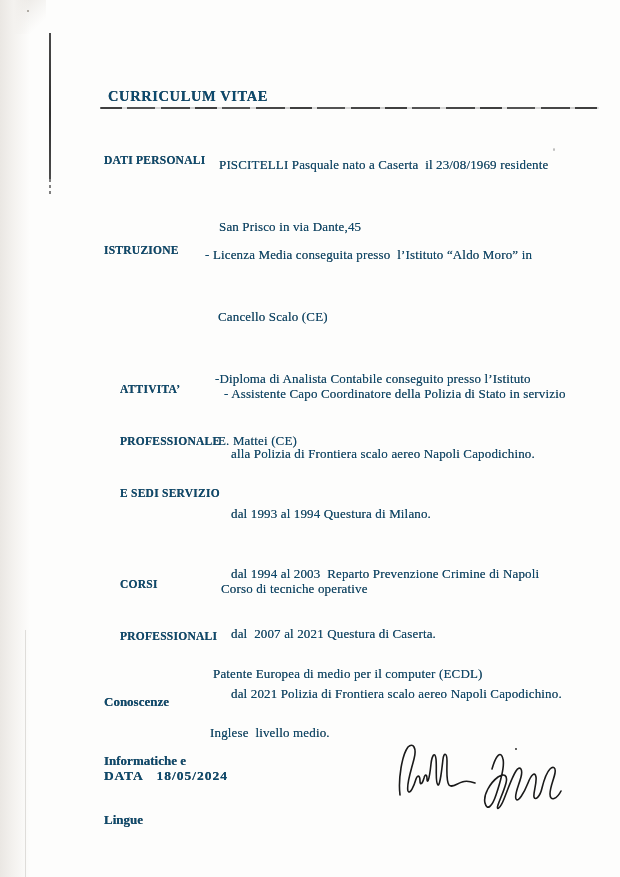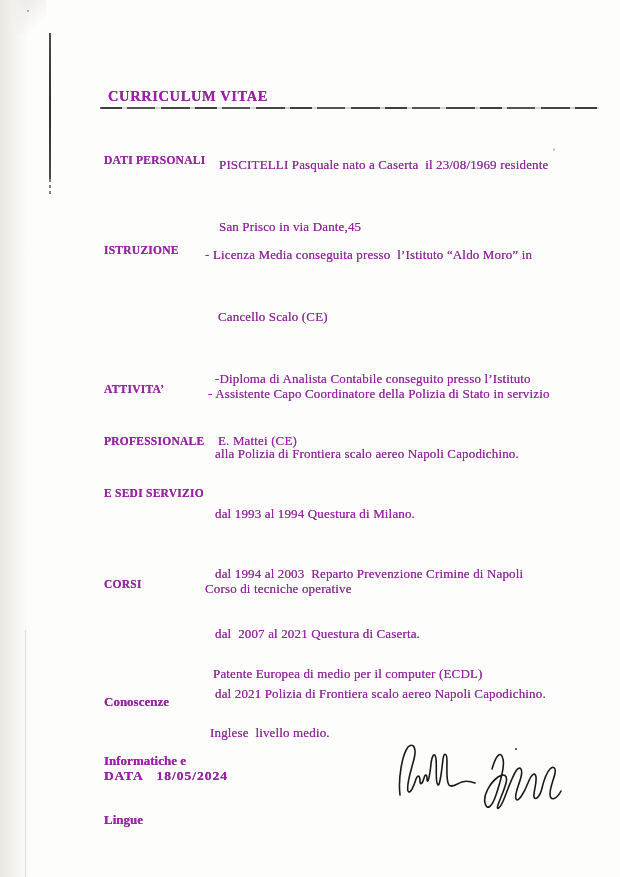--- a/index.html
+++ b/index.html
@@ -2,21 +2,21 @@
 <html><head>
 <meta charset="utf-8">
 <style>
   html,body{margin:0;padding:0;background:#ffffff;}
   .page{
     position:relative;
     width:620px;height:877px;
     background:#fdfdfc;
     overflow:hidden;
     font-family:"Liberation Serif", serif;
-    color:#a21caf;
+    color:#0c4a6e;
   }
   
   .scan-left-band{
     position:absolute;left:0;top:0;width:30px;height:877px;
     background:linear-gradient(90deg,#eae7e3 0%,#f4f2ef 45%,rgba(255,255,255,0) 100%);
   }
   .scan-corner{
     position:absolute;left:0;top:0;width:46px;height:34px;
     background:linear-gradient(135deg,#e3dfda 0%,rgba(255,255,255,0) 80%);
   }
@@ -50,21 +50,21 @@
       #535353 27px 55px, rgba(82,82,82,.22) 55px 61px,
       #474747 61px 90px, rgba(70,70,70,.25) 90px 95px);
   }
   .label-block{position:absolute;left:104px;font-weight:bold;white-space:pre;
     text-shadow:0 0 .4px rgba(25,25,25,.7);}
   .label-caps{font-size:11.5px;letter-spacing:.25px;}
   .label-mixed{font-size:13px;}
   .content-block{position:absolute;left:205px;font-size:13px;letter-spacing:.15px;white-space:pre;
     text-shadow:0 0 .45px rgba(30,30,30,.65);}
   .lh30 > div{line-height:30px;height:30px;}
-  .lh28 > div{line-height:28px;height:28px;}
+  .lh28 > div{line-height:28px;height:28px;margin-left:16px;}
   .lh27 > div{line-height:27px;height:27px;}
   .pl14{padding-left:14px;} .pl13{padding-left:13px;} .pl10{padding-left:10px;}
   .pl8{padding-left:8px;}   .pl5{padding-left:5px;}  .pl3{padding-left:3px;}
 
   .footer-date{
     position:absolute;left:104px;top:768px;
     font-size:13.5px;font-weight:bold;letter-spacing:.8px;white-space:pre;
     text-shadow:0 0 .4px rgba(25,25,25,.75);
   }
   .footer-date .val{margin-left:13px;letter-spacing:1px;}
@@ -113,20 +113,21 @@
     <div class="pl3">- Assistente Capo Coordinatore della Polizia di Stato in servizio</div>
     <div class="pl10">alla Polizia di Frontiera scalo aereo Napoli Capodichino.</div>
     <div class="pl10">dal 1993 al 1994 Questura di Milano.</div>
     <div class="pl10">dal 1994 al 2003  Reparto Prevenzione Crimine di Napoli</div>
     <div class="pl10">dal  2007 al 2021 Questura di Caserta.</div>
     <div class="pl10">dal 2021 Polizia di Frontiera scalo aereo Napoli Capodichino.</div>
   </div>
 
   <div class="label-block label-caps lh28" style="top:546px">
     <div>CORSI</div>
+    <div>PROFESSIONALI</div>
   </div>
   <div class="content-block lh28" style="top:543px">
     <div>Corso di tecniche operative</div>
   </div>
 
   <div class="label-block label-mixed lh27" style="top:656px">
     <div>Conoscenze</div>
     <div>Informatiche e</div>
     <div>Lingue</div>
   </div>

